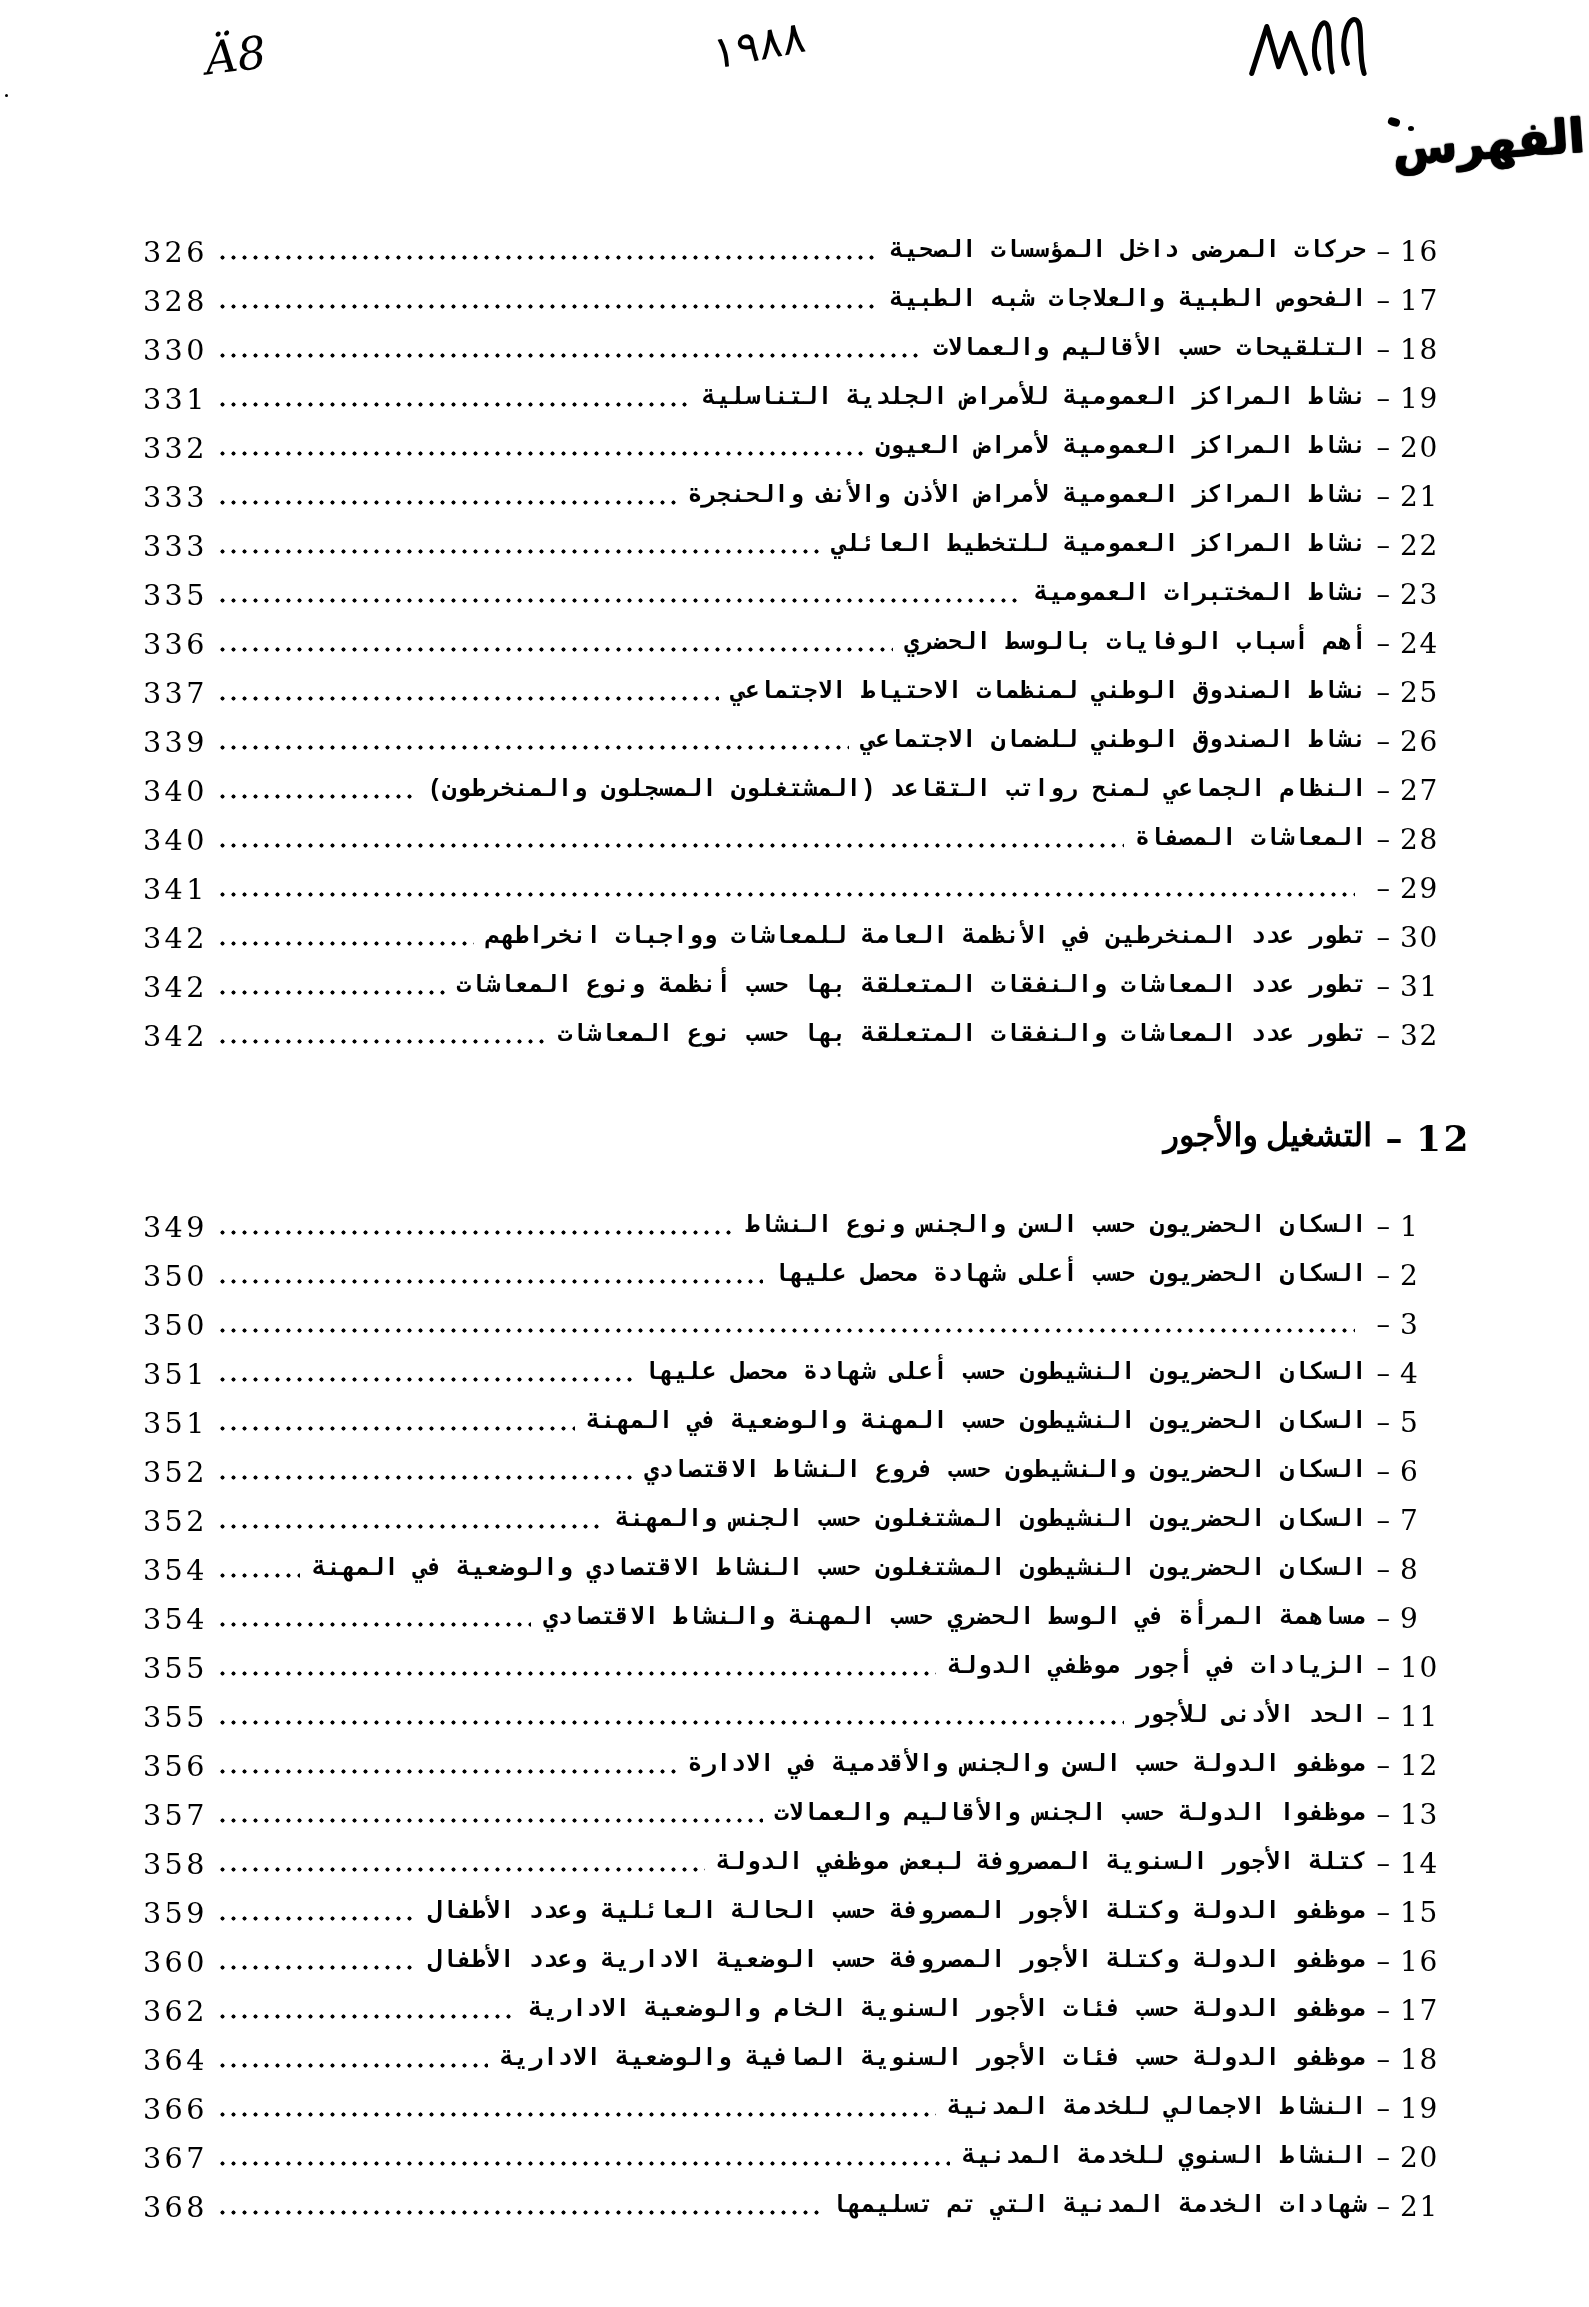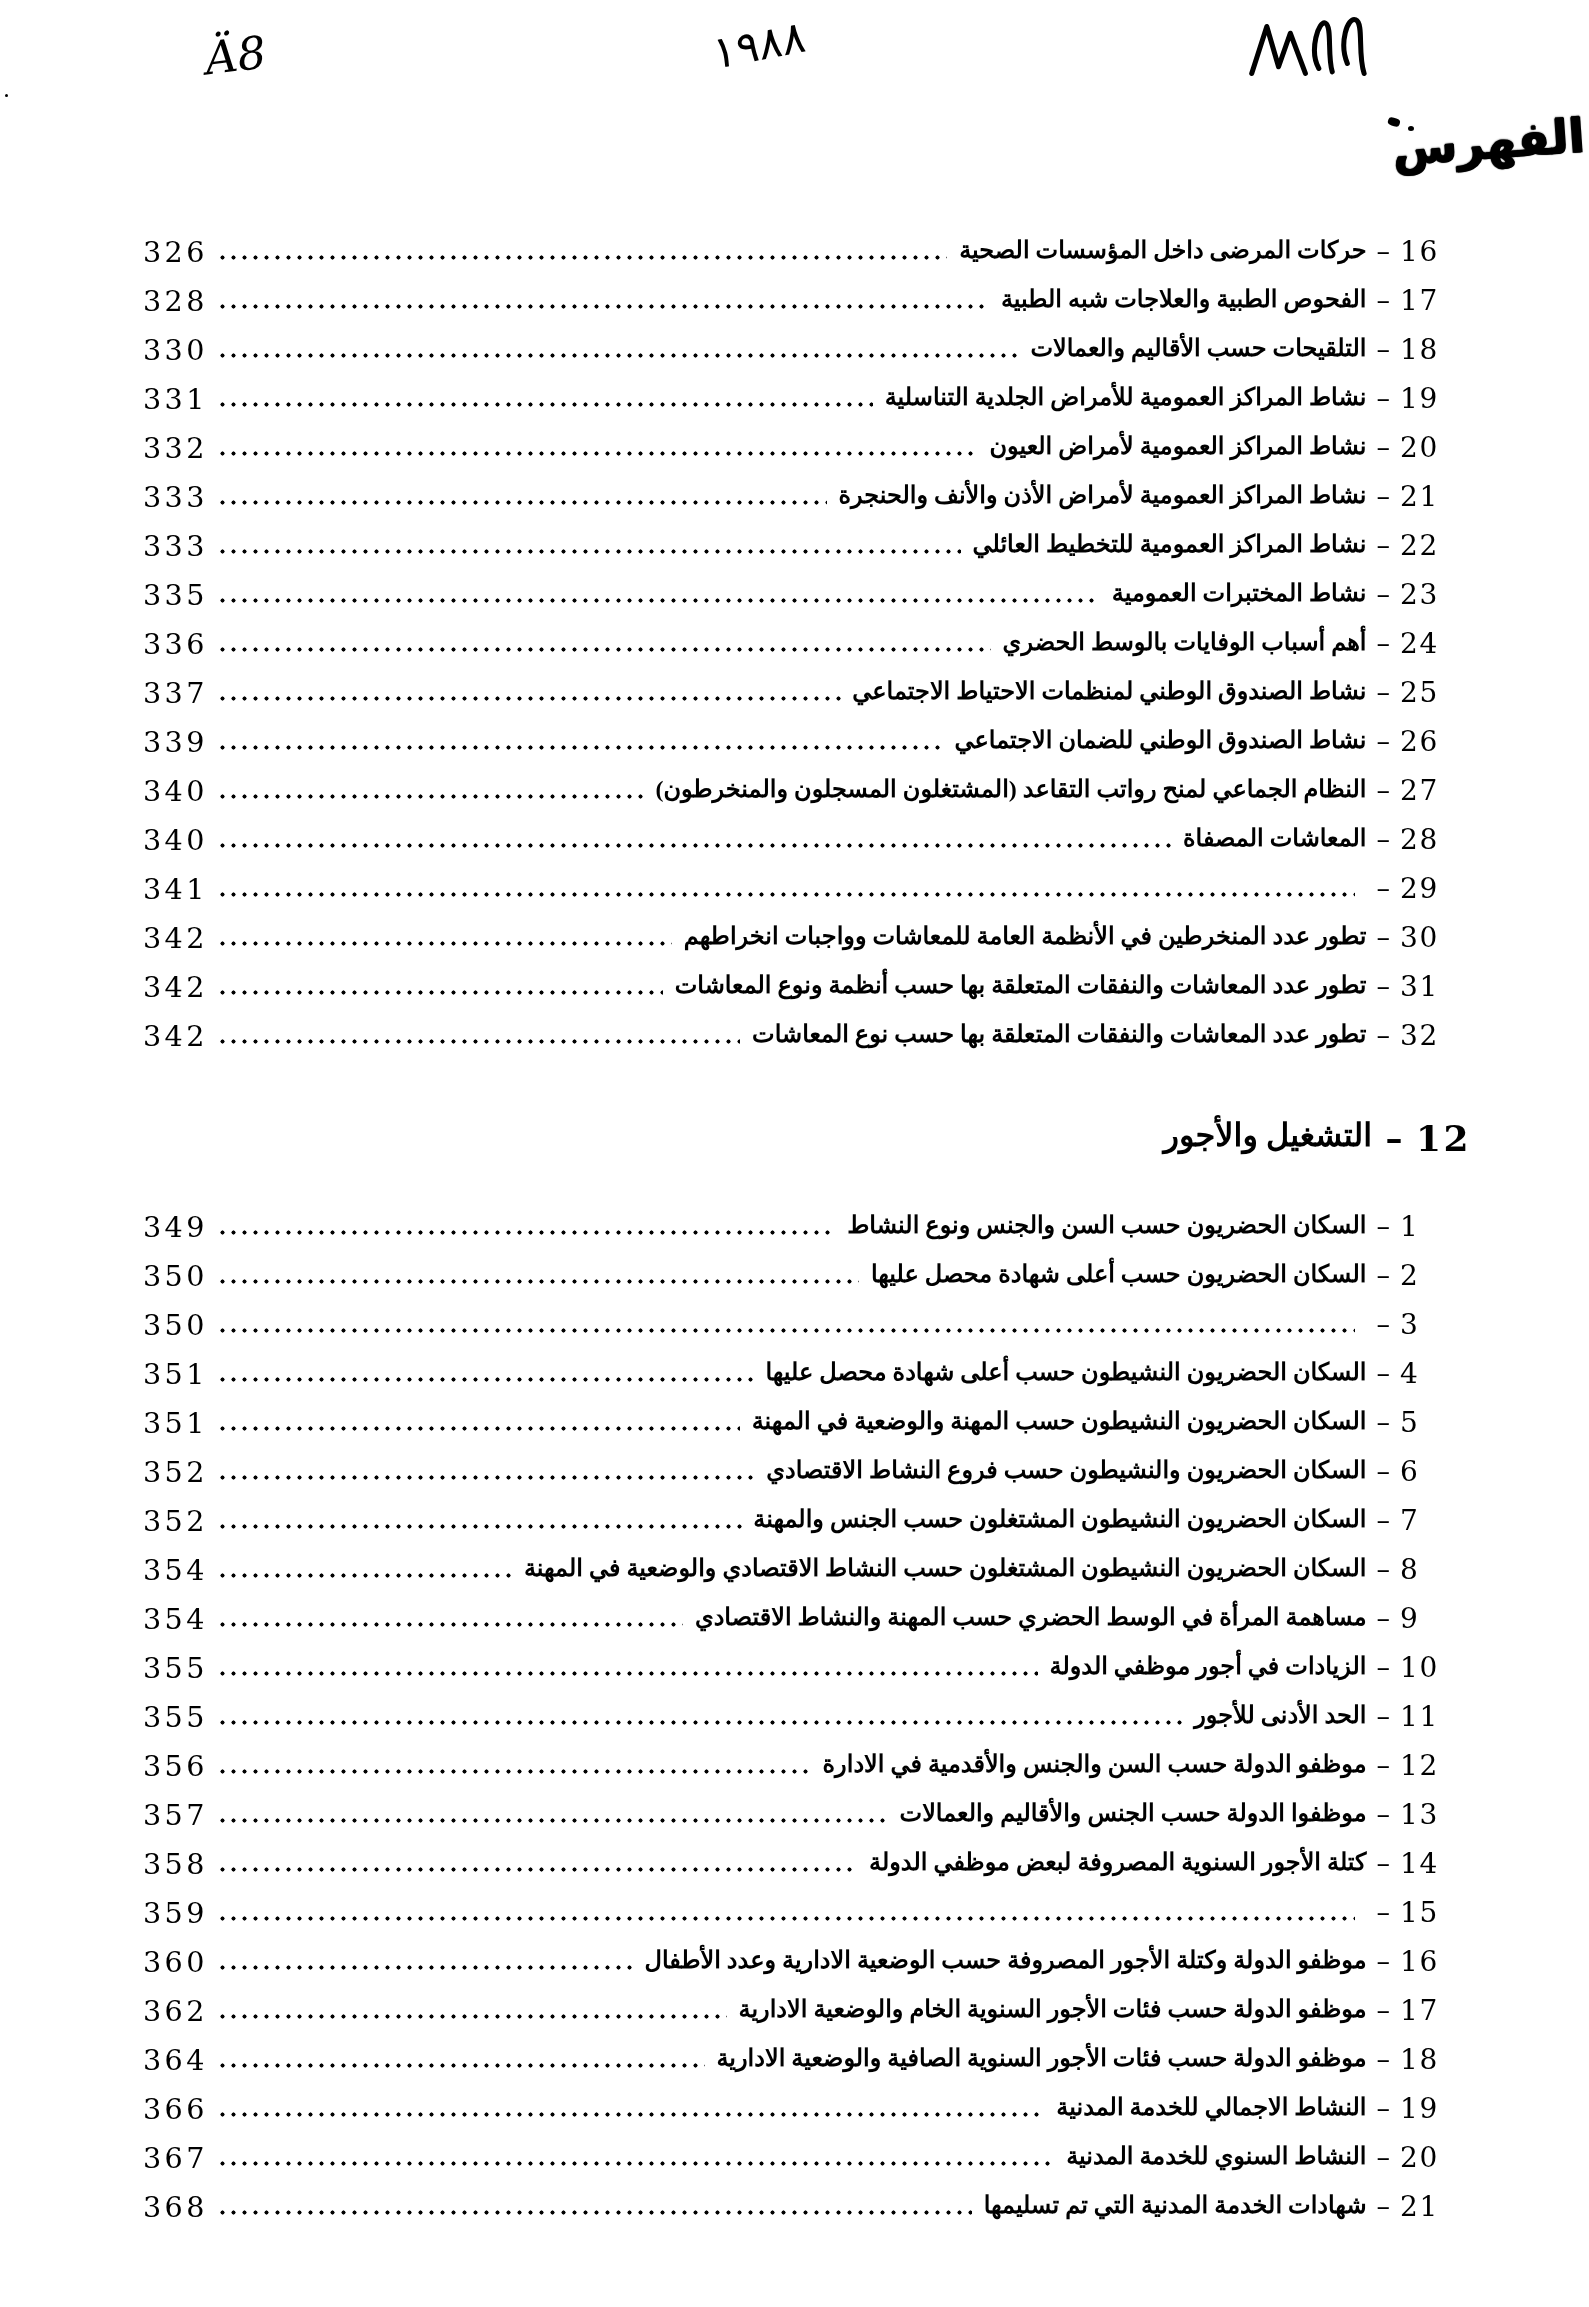--- a/index.html
+++ b/index.html
@@ -13,21 +13,21 @@
   .toc-list{position:absolute;left:143px;right:145px;}
   #list-0{top:227px;}
   #list-1{top:1202px;}
   .row{display:flex;direction:rtl;align-items:center;height:49px;}
   .item-num{
     width:45px;direction:ltr;text-align:left;
     font-size:28px;letter-spacing:1.7px;flex:0 0 auto;
   }
   .dash{font-size:27px;margin:0 10px;flex:0 0 auto;}
   .title{
-    font-family:Liberation Serif, serif;font-weight:bold;
+    font-family:Liberation Mono, monospace;font-weight:bold;
     font-size:24px;white-space:nowrap;flex:0 0 auto;
     padding-bottom:3.4px;
   }
   .leader{
     flex:1 1 auto;min-width:13.4px;height:49px;margin:0 11.8px;
     background-image:radial-gradient(circle,#000 1.8px,transparent 2.3px);
     background-size:11px 5px;background-repeat:repeat-x;
     background-position:0 28px;
   }
   .page-num{
@@ -306,20 +306,21 @@
     <div class="row">
       <span class="item-num">14</span>
       <span class="dash">–</span>
       <span class="title">كتلة الأجور السنوية المصروفة لبعض موظفي الدولة</span>
       <span class="leader"></span>
       <span class="page-num">358</span>
     </div>
     <div class="row">
       <span class="item-num">15</span>
       <span class="dash">–</span>
+      <span class="title">موظفو الدولة وكتلة الأجور المصروفة حسب الحالة العائلية وعدد الأطفال</span>
       <span class="leader"></span>
       <span class="page-num">359</span>
     </div>
     <div class="row">
       <span class="item-num">16</span>
       <span class="dash">–</span>
       <span class="title">موظفو الدولة وكتلة الأجور المصروفة حسب الوضعية الادارية وعدد الأطفال</span>
       <span class="leader"></span>
       <span class="page-num">360</span>
     </div>

